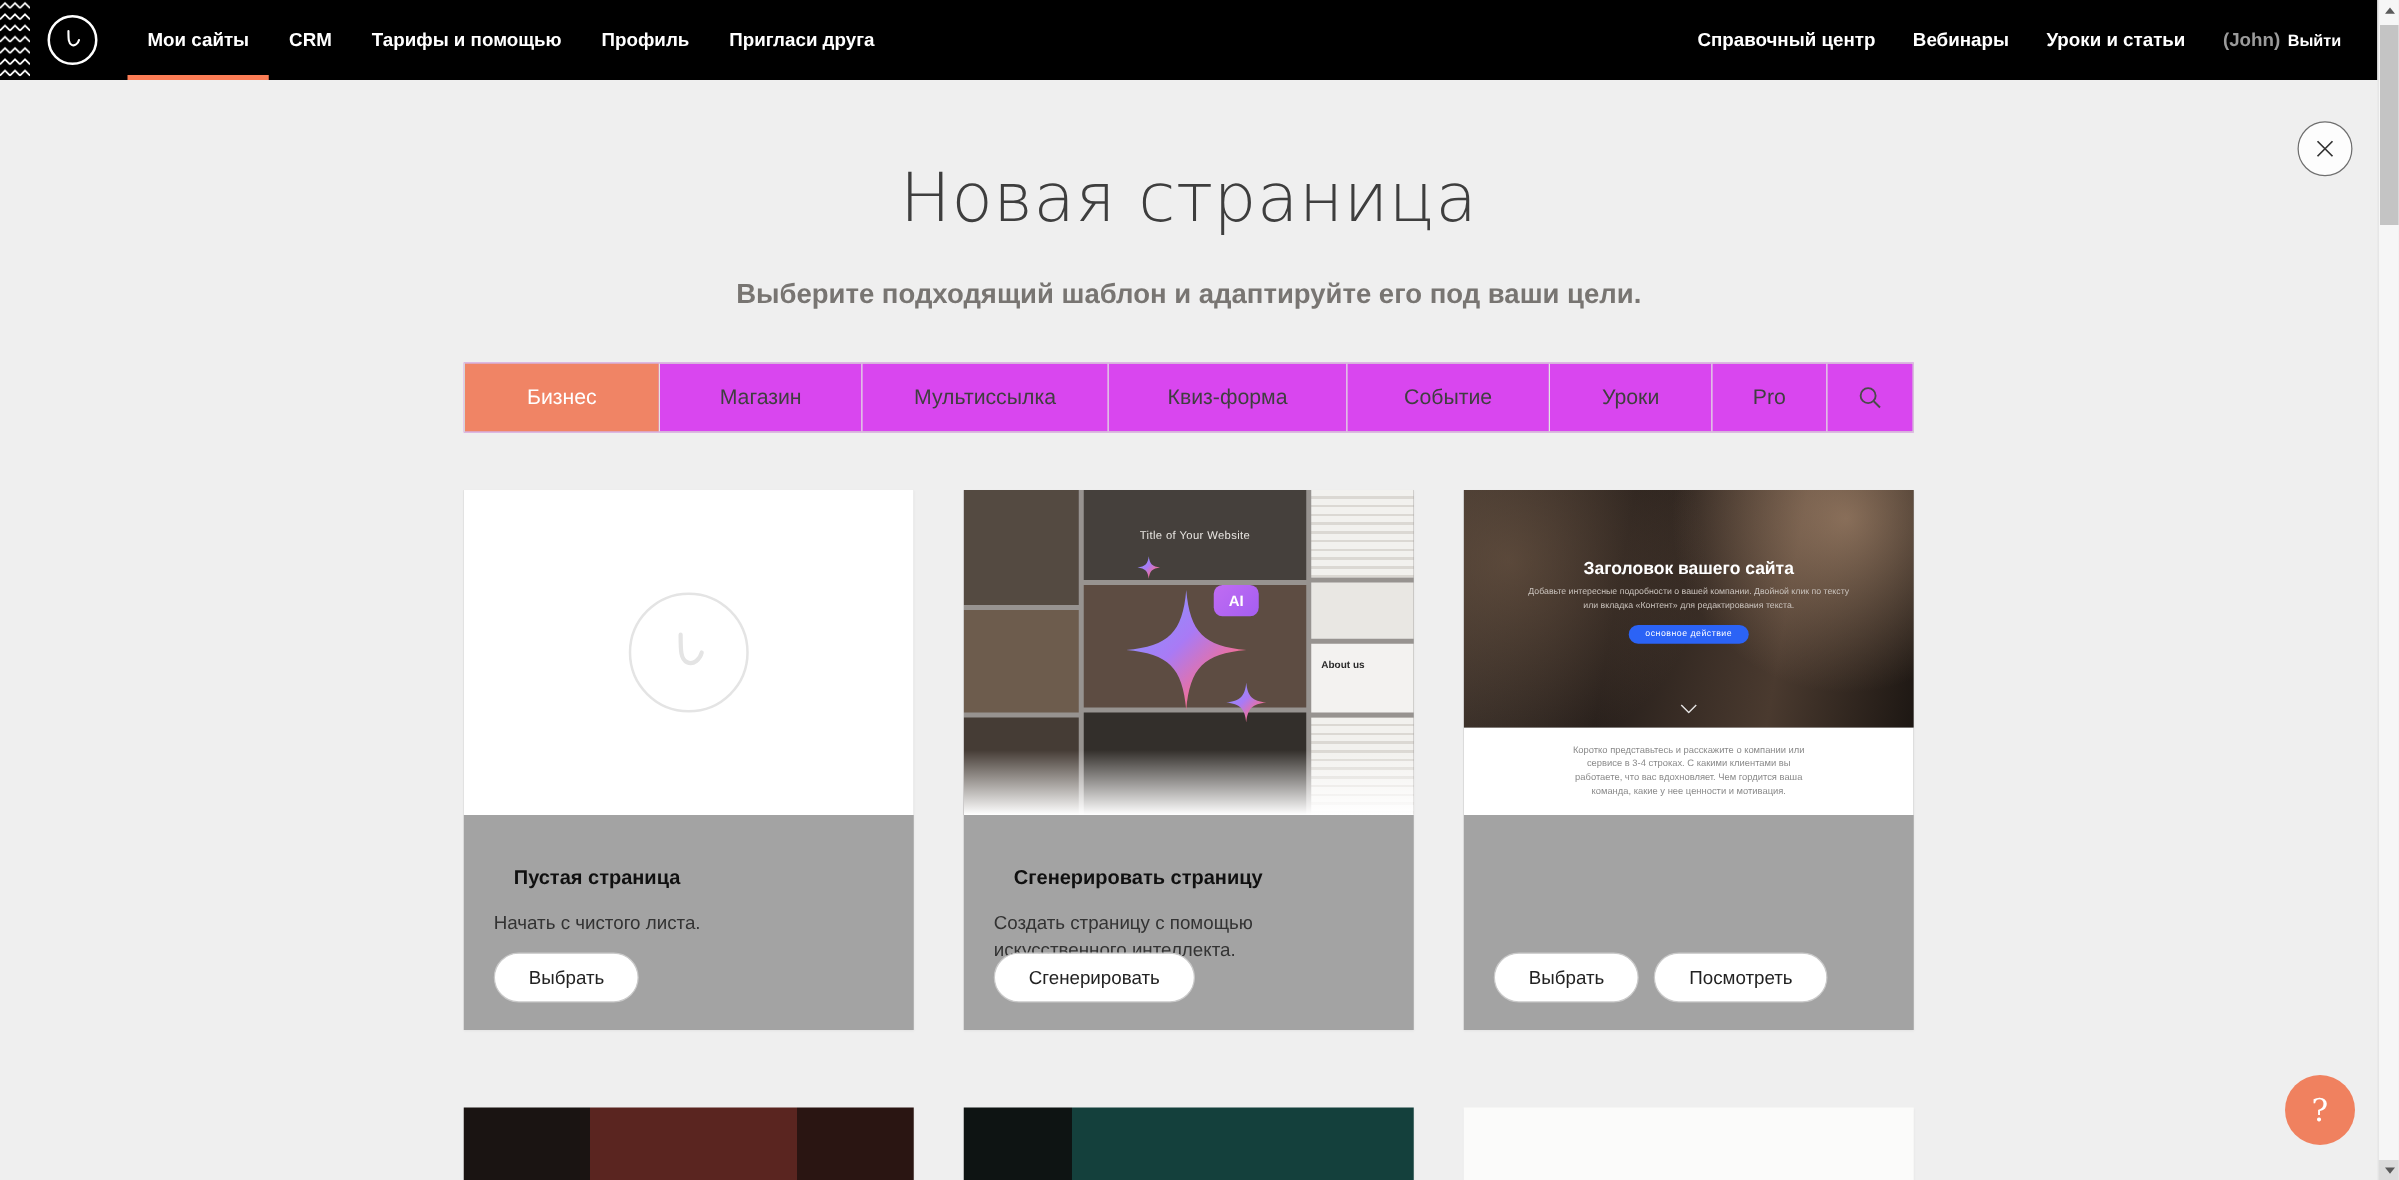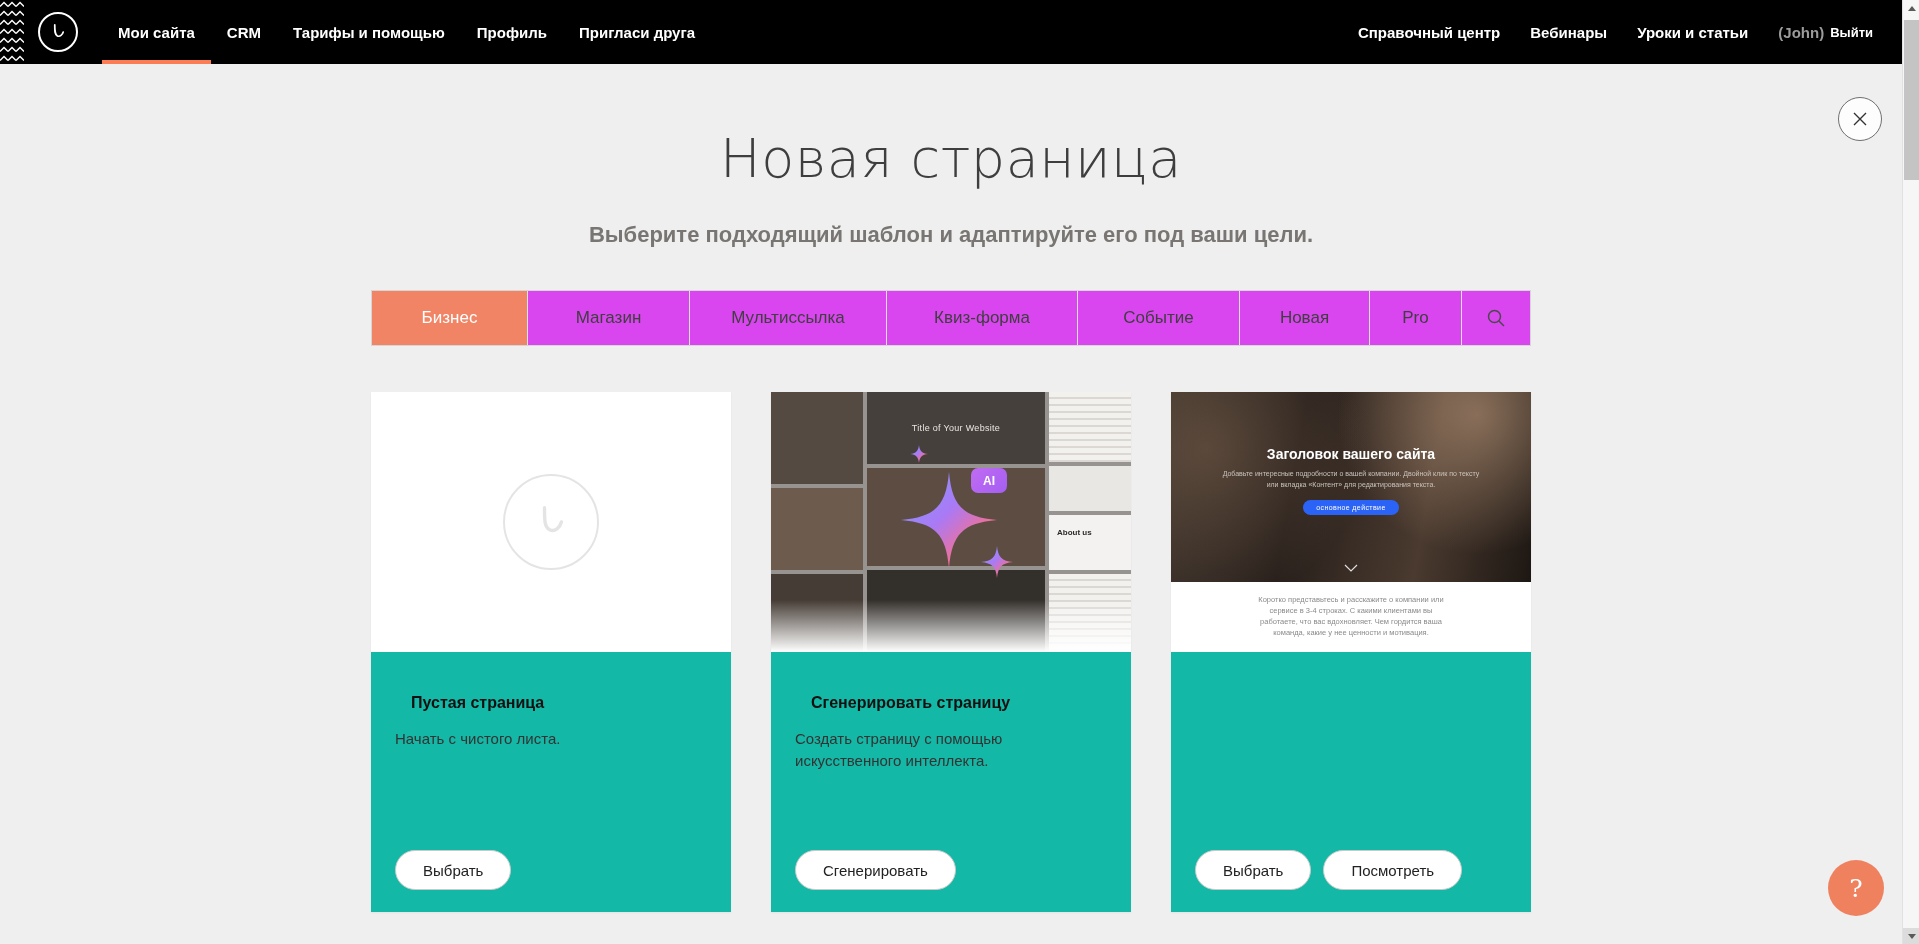--- a/index.html
+++ b/index.html
@@ -75,21 +75,21 @@
   .tab:nth-child(3){width:197px;}
   .tab:nth-child(4){width:191px;}
   .tab:nth-child(5){width:162px;}
   .tab:nth-child(6){width:130px;}
   .tab:nth-child(7){width:92px;}
   .tab.search{flex:1;}
   .tab.active{background:var(--accent);color:#fff;border-left:none;}
 
   
   .cards{width:1160px;margin:46px auto 0;display:grid;grid-template-columns:repeat(3,360px);gap:40px;}
-  .card{background:#14b8a6;height:520px;position:relative;box-shadow:0 1px 2px rgba(0,0,0,.05);}
+  .card{background:#a3a3a3;height:432px;position:relative;box-shadow:0 1px 2px rgba(0,0,0,.05);}
   .card-preview{height:260px;position:relative;overflow:hidden;cursor:pointer;}
   .card-body{padding:26px 24px 0;}
   .card-title{margin:16px;font-size:16px;font-weight:bold;color:#101010;}
   .card-desc{margin:12px 0 0;font-size:15px;line-height:1.45;color:#333;max-width:300px;}
   .card-actions{position:absolute;left:24px;bottom:22px;display:flex;gap:12px;}
   .pill-btn{
     height:40px;padding:0 27px;border-radius:21px;border:1px solid #c9c9c9;
     background:#fff;font-size:15px;color:#222;cursor:pointer;font-family:inherit;
   }
 
@@ -187,21 +187,21 @@
     </svg>
   </span>
 
   <span class="logo">
     <svg width="26" height="26" viewBox="0 0 40 40">
       <path d="M15,9 C15,19 15,24 19,26 C23,28 27,24 28,20" stroke="#fff" stroke-width="2.6" fill="none" stroke-linecap="round"></path>
     </svg>
   </span>
 
   <nav class="nav-left">
-    <a class="nav-item active">Мои сайта</a>
+    <a class="nav-item active">Мои сайты</a>
     <a class="nav-item">CRM</a>
     <a class="nav-item">Тарифы и помощью</a>
     <a class="nav-item">Профиль</a>
     <a class="nav-item">Пригласи друга</a>
   </nav>
 
   <nav class="nav-right">
     <a class="nav-item">Справочный центр</a>
     <a class="nav-item">Вебинары</a>
     <a class="nav-item">Уроки и статьи</a>
@@ -222,21 +222,21 @@
 
   <h1 class="page-title">Новая страница</h1>
   <p class="page-subtitle">Выберите подходящий шаблон и адаптируйте его под ваши цели.</p>
 
   <div class="tabs">
     <div class="tab active">Бизнес</div>
     <div class="tab">Магазин</div>
     <div class="tab">Мультиссылка</div>
     <div class="tab">Квиз-форма</div>
     <div class="tab">Событие</div>
-    <div class="tab">Новая</div>
+    <div class="tab">Уроки</div>
     <div class="tab">Pro</div>
     <div class="tab search">
       <svg width="20" height="20" viewBox="0 0 20 20">
         <circle cx="8.5" cy="8.5" r="6" stroke="#4a4a4a" stroke-width="1.5" fill="none"></circle>
         <line x1="13" y1="13" x2="18" y2="18" stroke="#4a4a4a" stroke-width="1.5"></line>
       </svg>
     </div>
   </div>
 
   <div class="cards">

